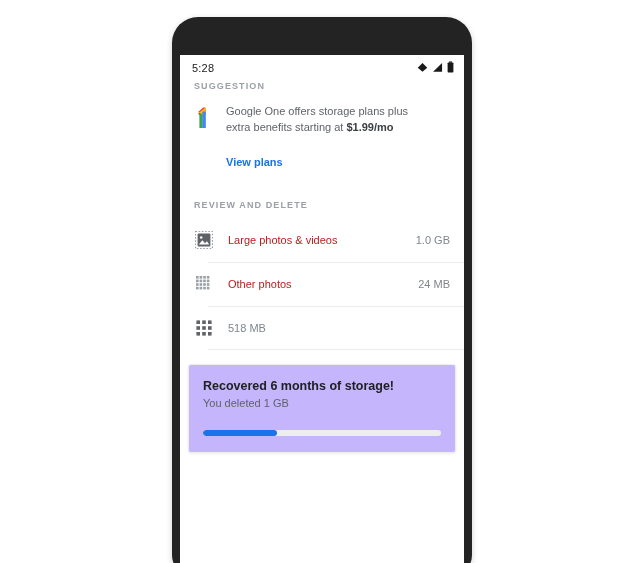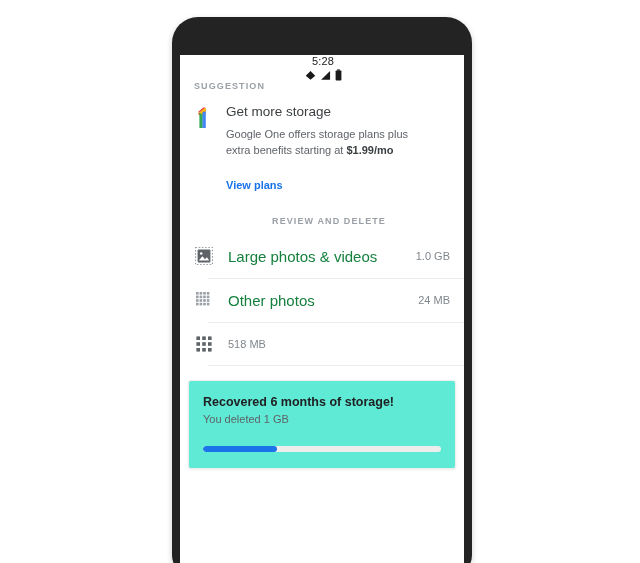--- a/index.html
+++ b/index.html
@@ -37,21 +37,20 @@
   }
 
   
   #status-bar {
     height: 26px;
     display: flex;
     align-items: center;
     justify-content: space-between;
     padding: 0 10px 0 12px;
     background: #ffffff;
-    flex-direction: column;
   }
   #status-time {
     font-size: 11px;
     color: #1a1a1a;
     font-weight: 500;
     letter-spacing: 0.2px;
   }
   #status-icons {
     display: flex;
     align-items: center;
@@ -62,21 +61,21 @@
   
   .section-header {
     font-size: 9px;
     letter-spacing: 1.1px;
     color: #9aa0a6;
     font-weight: 700;
     text-transform: uppercase;
     padding: 0 0 0 14px;
   }
   #suggestion-header { }
-  #review-header { margin-top: 19px; text-align: center; }
+  #review-header { margin-top: 26px; }
 
   
   #suggestion-card {
     display: flex;
     padding: 12px 14px 4px 14px;
   }
   #google-one-logo {
     width: 22px;
     min-width: 22px;
     height: 26px;
@@ -133,32 +132,32 @@
     width: 20px;
     min-width: 20px;
     height: 20px;
     margin-right: 14px;
     display: flex;
     align-items: center;
     justify-content: center;
   }
   .row-label {
     flex: 1;
-    font-size: 15px;
-    color: #15803d;
+    font-size: 11px;
+    color: #b91c1c;
   }
   .row-size {
     font-size: 11px;
     color: #80868b;
   }
 
   
   #recovered-card {
     margin: 14px 8px 0 8px;
-    background: #5eead4;
+    background: #c4b5fd;
     border: 1px solid #eeeeee;
     border-radius: 3px;
     box-shadow: 0 1px 3px rgba(0,0,0,0.07);
     padding: 14px 14px 16px 14px;
   }
   #recovered-title {
     font-size: 12.5px;
     font-weight: 700;
     color: #202124;
     margin-bottom: 4px;
@@ -223,21 +222,20 @@
           <path d="M4 8.5 L11.5 3 L11.5 9.5 L7.5 12.2 Z" fill="#fbbc04"></path>
           <path d="M4 8.5 L7.5 12.2 L7.5 7.8 Z" fill="#ea4335"></path>
           <path d="M8.2 7.4 L11.5 3 L11.5 9.2 Z" fill="#ea4335"></path>
           <rect x="8.2" y="6.5" width="3.6" height="16.5" fill="#4285f4"></rect>
           <rect x="5.4" y="7.6" width="2.9" height="15.4" fill="#34a853"></rect>
           <path d="M5.4 7.6 L11.5 2.6 L11.5 6.6 L8.3 6.6 L8.3 9.4 Z" fill="#fbbc04"></path>
           <path d="M5.4 7.6 L11.5 2.6 L9.2 2.6 L4.1 7.0 Z" fill="#ea4335"></path>
         </svg>
       </span>
       <div id="suggestion-body">
-        <div id="suggestion-title">Get more storage</div>
         <div id="suggestion-desc">
           <span>Google One offers storage plans plus</span>
           <span>extra benefits starting at </span><b>$1.99/mo</b>
         </div>
         <span id="view-plans-link">View plans</span>
       </div>
     </div>
 
     <div id="review-header" class="section-header">REVIEW AND DELETE</div>
 

